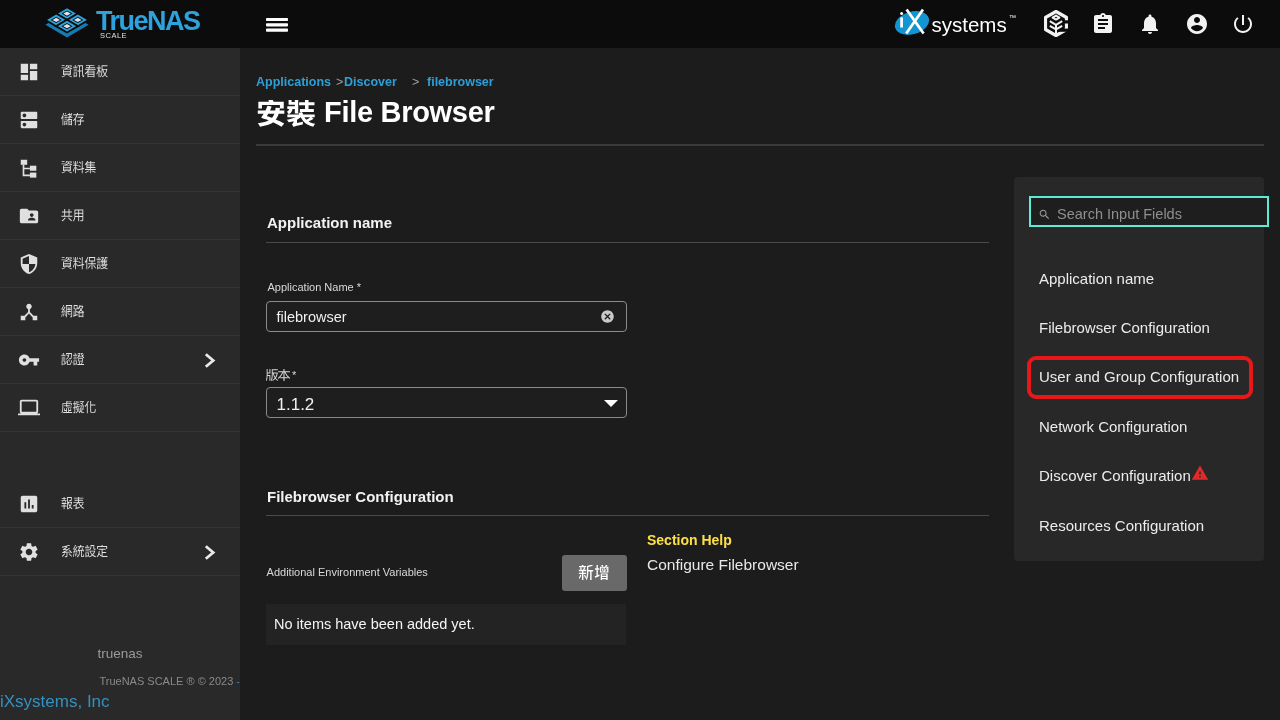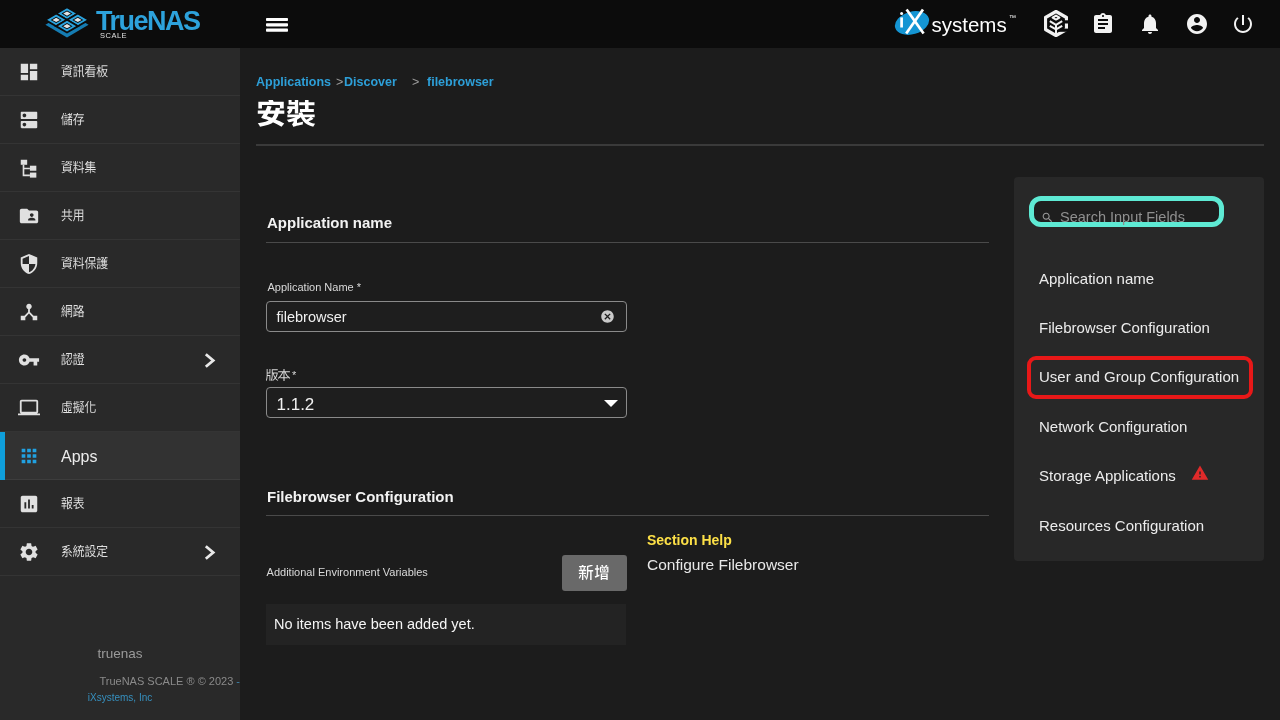--- a/index.html
+++ b/index.html
@@ -174,27 +174,20 @@
           <path d="M20 18c1.1 0 1.99-.9 1.99-2L22 5c0-1.1-.9-2-2-2H4c-1.1 0-2 .9-2 2v11c0 1.1.9 2 2 2H0v2h24v-2h-4zM4 5h16v11H4V5z"></path>
         </svg></div>
 <div class="txt">
         <svg width="35.28" height="14" viewBox="0 0 35.28 14" style="display:block;" fill="#e0e0e0">
           <path transform="translate(-0.14 11.2) scale(0.0120 -0.0140)" d="M487 764L876 764L876 705L487 705ZM174 640L884 640L884 579L174 579ZM192 15L938 15L938 -50L192 -50ZM454 840L529 840L529 609L454 609ZM438 299L504 299L504 -12L438 -12ZM615 299L681 299L681 -14L615 -14ZM255 485L779 531L783 477L260 430ZM132 640L204 640L204 401Q204 348 200 287Q196 225 186 161Q175 97 155 36Q135 -25 103 -76Q97 -69 86 -61Q75 -53 63 -46Q52 -38 43 -34Q74 14 92 70Q110 125 118 183Q127 242 130 297Q132 353 132 401ZM861 640L873 640L886 643L937 629Q926 589 911 547Q896 504 881 475L818 493Q830 520 842 558Q854 595 861 629ZM271 284L331 284L331 152L468 152L468 94L271 94ZM795 284L855 284L855 94L654 94L654 152L795 152ZM451 589L522 589L522 436Q522 414 530 405Q537 396 564 396Q573 396 596 396Q619 396 648 396Q677 396 706 396Q735 396 759 396Q782 396 792 396Q807 396 827 397Q846 398 865 399Q883 401 894 403Q896 387 897 372Q899 356 901 344Q887 341 858 340Q828 338 798 338Q787 338 762 338Q737 338 705 338Q674 338 643 338Q612 338 589 338Q566 338 559 338Q516 338 493 348Q469 358 460 380Q451 401 451 437Z"></path>
           <path transform="translate(11.62 11.2) scale(0.0120 -0.0140)" d="M320 839L385 839L385 625Q385 602 389 595Q394 587 409 587Q416 587 431 587Q447 587 466 587Q485 587 501 587Q517 587 523 587Q535 587 553 588Q570 589 582 591Q583 579 585 561Q586 544 588 533Q578 531 560 529Q543 528 525 528Q517 528 500 528Q483 528 464 528Q445 528 428 528Q412 528 407 528Q373 528 354 538Q335 547 327 569Q320 590 320 626ZM28 331Q80 348 152 375Q223 401 297 430L311 361Q243 334 175 307Q107 281 49 259ZM42 638L294 638L294 568L42 568ZM151 840L218 840L218 5Q218 -24 211 -40Q203 -57 186 -65Q168 -74 140 -77Q111 -80 67 -79Q65 -66 59 -46Q53 -27 46 -12Q77 -13 101 -13Q126 -13 134 -12Q151 -12 151 5ZM356 518L416 506Q404 439 382 375Q360 310 331 266Q323 273 307 284Q291 294 280 299Q308 341 327 399Q346 457 356 518ZM626 338L686 334Q681 196 658 94Q634 -9 573 -82Q568 -77 559 -70Q549 -63 540 -56Q530 -49 523 -46Q582 18 603 115Q623 212 626 338ZM367 429L581 429L581 368L349 368ZM278 249L592 249L592 188L278 188ZM605 806L896 806L896 746L605 746ZM590 484L912 484L912 422L590 422ZM424 400L487 400L487 295Q487 255 481 208Q475 161 456 111Q438 60 401 12Q363 -37 301 -81Q294 -70 281 -57Q268 -45 257 -37Q315 0 349 44Q383 88 399 133Q416 178 420 220Q424 262 424 296ZM419 119L460 162Q489 137 522 106Q555 75 572 54L531 4Q514 27 482 60Q449 93 419 119ZM872 806L887 806L899 810L944 781Q923 744 895 707Q868 669 838 635Q808 601 780 576Q773 586 760 599Q747 611 737 618Q763 641 789 671Q814 701 836 734Q859 766 872 793ZM632 646L676 688Q711 668 750 641Q789 615 824 588Q859 562 881 540L835 492Q815 515 780 542Q746 569 707 597Q668 624 632 646ZM895 484L904 484L913 486L951 475Q942 430 931 383Q920 335 909 301L862 316Q871 347 879 391Q888 435 895 474ZM740 459L800 459L800 -29L740 0ZM772 258L937 258L937 196L772 196ZM666 176Q684 101 714 62Q745 23 784 10Q823 -3 866 -3Q874 -3 895 -3Q915 -3 937 -3Q959 -3 970 -3Q964 -14 958 -33Q952 -52 949 -65L924 -65L862 -65Q805 -65 758 -48Q712 -31 677 18Q641 66 618 158ZM352 744L560 744L560 686L352 686Z"></path>
           <path transform="translate(23.38 11.2) scale(0.0120 -0.0140)" d="M488 824L561 824L561 89Q561 62 566 48Q570 33 584 28Q598 23 624 23Q634 23 658 23Q682 23 712 23Q742 23 768 23Q794 23 806 23Q835 23 849 41Q863 59 870 106Q876 153 879 238Q894 228 914 219Q933 209 948 206Q943 112 931 57Q919 2 891 -22Q864 -46 809 -46Q802 -46 783 -46Q764 -46 739 -46Q714 -46 689 -46Q663 -46 644 -46Q625 -46 619 -46Q569 -46 540 -34Q512 -22 500 7Q488 37 488 91ZM311 836L381 813Q344 728 295 646Q245 563 188 491Q131 419 71 363Q68 372 60 387Q52 401 44 415Q36 430 29 438Q84 486 137 550Q189 613 234 687Q279 760 311 836ZM207 592L278 662L280 661L280 -80L207 -80ZM531 550L919 550L919 478L531 478Z"></path>
         </svg>
       </div>
 </div>
-<div class="mi" style="top:384px;background:rgba(255,255,255,.045);">
-<div class="abs" style="left:0;top:0;width:5px;height:48px;background:#0f9fdb"></div>
-<div class="ic abs"><svg width="22" height="22" viewBox="0 0 24 24" fill="#21a1e1">
-          <path d="M4 8h4V4H4v4zm6 12h4v-4h-4v4zm-6 0h4v-4H4v4zm0-6h4v-4H4v4zm6 0h4v-4h-4v4zm6-10v4h4V4h-4zm-6 4h4V4h-4v4zm6 6h4v-4h-4v4zm0 6h4v-4h-4v4z"></path>
-        </svg></div>
-<div class="txt" style="top:15.5px;font-size:16px;color:#ececec">Apps</div>
-</div>
 <div class="mi" style="top:432px;">
 <div class="ic abs"><svg width="22" height="22" viewBox="0 0 24 24" fill="#e0e0e0">
           <path d="M19 3H5c-1.1 0-2 .9-2 2v14c0 1.1.9 2 2 2h14c1.1 0 2-.9 2-2V5c0-1.1-.9-2-2-2zM9 17H7v-7h2v7zm4 0h-2V7h2v10zm4 0h-2v-4h2v4z"></path>
         </svg></div>
 <div class="txt">
         <svg width="23.52" height="14" viewBox="0 0 23.52 14" style="display:block;" fill="#e0e0e0">
           <path transform="translate(-0.14 11.2) scale(0.0120 -0.0140)" d="M556 454L884 454L884 392L556 392ZM520 794L876 794L876 726L590 726L590 -78L520 -78ZM840 794L910 794L910 601Q910 573 903 557Q895 541 872 532Q849 524 810 522Q772 521 713 521Q711 536 705 554Q698 573 690 587Q722 586 748 585Q775 585 794 585Q813 585 820 586Q833 587 837 590Q840 593 840 601ZM654 419Q681 326 726 241Q772 156 834 90Q896 24 971 -12Q958 -23 943 -41Q928 -59 919 -74Q842 -30 780 42Q717 115 671 207Q624 300 595 404ZM861 454L874 454L887 457L934 440Q914 332 872 233Q831 134 769 53Q706 -27 623 -82Q614 -69 600 -55Q585 -40 572 -31Q651 18 710 93Q769 167 807 257Q845 346 861 437ZM77 737L457 737L457 673L77 673ZM47 190L484 190L484 125L47 125ZM47 572L482 572L482 507L47 507ZM69 365L464 365L464 300L69 300ZM235 839L305 839L305 549L235 549ZM235 339L305 339L305 -76L235 -76ZM366 507L431 489Q410 447 386 404Q363 361 341 329L285 346Q300 368 315 396Q330 424 344 454Q357 483 366 507ZM115 486L170 503Q188 475 202 441Q217 406 222 382L163 362Q158 387 144 422Q131 458 115 486Z"></path>
           <path transform="translate(11.62 11.2) scale(0.0120 -0.0140)" d="M105 751L902 751L902 686L105 686ZM156 601L858 601L858 539L156 539ZM65 450L934 450L934 385L65 385ZM460 840L536 840L536 397L460 397ZM444 433L508 403Q471 358 422 317Q372 276 316 239Q260 202 201 172Q142 143 86 122Q81 131 72 142Q63 154 54 165Q44 176 36 183Q91 201 149 227Q208 254 263 287Q317 320 364 358Q411 395 444 433ZM555 416Q588 320 646 241Q704 162 784 105Q865 48 967 19Q958 11 949 -1Q940 -12 931 -24Q923 -36 917 -47Q811 -11 729 52Q646 114 586 202Q526 290 487 398ZM846 346L908 302Q858 260 798 218Q738 175 687 146L638 185Q672 206 710 234Q748 262 784 291Q820 320 846 346ZM252 -79L246 -15L281 15L579 104Q580 88 584 69Q588 50 591 38Q487 4 423 -16Q360 -37 326 -48Q291 -60 276 -66Q261 -73 252 -79ZM252 -79Q250 -70 244 -57Q239 -44 232 -31Q226 -19 219 -11Q232 -4 245 11Q258 25 258 55L258 270L335 270L335 -9Q335 -9 327 -14Q319 -18 306 -26Q294 -34 281 -44Q269 -53 261 -62Q252 -71 252 -79Z"></path>
         </svg>
       </div>
@@ -210,36 +203,37 @@
           <path transform="translate(23.38 11.2) scale(0.0120 -0.0140)" d="M89 538L386 538L386 478L89 478ZM89 406L387 406L387 347L89 347ZM47 670L428 670L428 608L47 608ZM122 273L386 273L386 -19L122 -19L122 44L319 44L319 210L122 210ZM89 273L155 273L155 -67L89 -67ZM156 814L215 844Q236 814 258 778Q280 742 292 715L231 680Q219 707 198 746Q177 784 156 814ZM528 804L788 804L788 734L528 734ZM417 398L858 398L858 328L417 328ZM832 398L846 398L859 401L906 381Q877 285 829 210Q780 135 716 79Q652 22 576 -17Q501 -56 420 -80Q416 -71 409 -58Q402 -45 395 -33Q388 -21 380 -13Q456 6 526 41Q597 75 657 125Q718 175 762 240Q807 306 832 386ZM524 335Q561 249 624 180Q687 110 774 62Q860 13 966 -10Q958 -18 949 -30Q940 -42 932 -55Q924 -68 918 -78Q756 -36 640 65Q524 165 459 313ZM514 804L584 804L584 692Q584 647 572 598Q560 550 529 504Q498 459 438 423Q433 431 424 442Q415 452 406 463Q396 473 389 478Q443 509 470 546Q497 582 505 620Q514 659 514 694ZM750 804L821 804L821 572Q821 550 823 542Q826 534 835 534Q841 534 854 534Q866 534 879 534Q891 534 896 534Q905 534 918 535Q930 537 940 539Q941 525 942 506Q943 487 946 474Q937 471 924 470Q910 469 896 469Q890 469 877 469Q863 469 850 469Q836 469 830 469Q797 469 780 479Q763 489 757 512Q750 535 750 573Z"></path>
           <path transform="translate(35.14 11.2) scale(0.0120 -0.0140)" d="M211 532L795 532L795 459L211 459ZM499 295L836 295L836 225L499 225ZM460 498L538 498L538 -9L460 2ZM224 378L300 370Q280 219 231 105Q182 -9 97 -83Q92 -76 81 -66Q70 -57 58 -47Q46 -38 36 -33Q120 32 164 137Q208 242 224 378ZM272 250Q298 174 340 126Q382 79 437 54Q492 29 559 20Q625 11 702 11Q713 11 738 11Q763 11 794 11Q826 11 859 11Q892 11 919 12Q946 12 960 12Q955 3 949 -11Q943 -24 938 -39Q934 -53 932 -64L882 -64L698 -64Q609 -64 533 -52Q458 -41 397 -10Q337 21 290 78Q243 136 211 227ZM82 727L918 727L918 509L841 509L841 656L156 656L156 509L82 509ZM426 826L500 847Q517 818 535 784Q552 749 559 724L482 700Q475 724 459 760Q443 796 426 826Z"></path>
         </svg>
       </div>
 <div class="chev abs"><svg width="12" height="15" viewBox="0 0 12 15">
           <path d="M1.8 1.2 9.2 7.5 1.8 13.8" stroke="#e8e8e8" stroke-width="2.8" fill="none"></path>
         </svg></div>
 </div>
 <div class="abs" style="left:0;top:646px;width:240px;text-align:center;font-size:13.5px;color:#9a9a9a;top:598px">truenas</div>
 <div class="abs" style="left:0;top:627px;width:240px;text-align:right;font-size:11px;color:#8a8a8a">TrueNAS SCALE ® © 2023 <span style="color:#3e86ad">-</span></div>
-<div class="abs" style="left:0;top:644px;width:240px;text-align:center;font-size:10px;color:#3690bf">iXsystems, Inc</div>
+<div class="abs" style="left:0;top:644px;width:240px;font-size:17px;color:#3690bf">iXsystems, Inc</div>
 </div>
 <div id="main">
 <div class="abs" style="left:0;top:27px;width:1040px;height:16px">
 <span class="crumb" style="left:16px">Applications</span>
 <span class="sep" style="left:96px">&gt;</span>
 <span class="crumb" style="left:104px">Discover</span>
 <span class="sep" style="left:172px">&gt;</span>
 <span class="crumb" style="left:187px">filebrowser</span>
 </div>
 <div class="abs" style="left:16px;top:52px">
       <svg width="60.0" height="30" viewBox="0 0 60.0 30" style="display:block;" fill="#ffffff">
         <path transform="translate(0.0 24.0) scale(0.0300 -0.0300)" d="M78 742L925 742L925 517L797 517L797 630L199 630L199 517L78 517ZM653 542L801 533Q778 375 730 266Q682 156 602 85Q523 13 408 -28Q292 -70 133 -92Q128 -76 115 -53Q102 -31 87 -9Q72 14 60 29Q210 43 318 74Q425 106 495 164Q565 222 603 314Q641 407 653 542ZM59 451L944 451L944 338L59 338ZM399 829L535 860Q551 827 569 786Q587 746 596 718L453 682Q446 711 430 752Q415 794 399 829ZM173 211L251 300Q334 275 429 242Q523 209 618 170Q713 131 797 92Q880 52 940 15L851 -91Q797 -54 717 -13Q637 28 544 69Q451 111 355 148Q260 184 173 211ZM173 211Q200 250 230 297Q259 345 287 397Q316 450 340 503Q364 556 382 606L521 580Q503 530 479 478Q454 426 427 376Q400 325 374 281Q348 236 325 201Z"></path>
         <path transform="translate(30.0 24.0) scale(0.0300 -0.0300)" d="M425 289L518 250Q481 215 433 184Q385 153 329 129Q274 104 213 86Q152 68 90 56Q80 76 61 101Q43 126 26 141Q85 151 143 165Q201 179 254 198Q307 217 351 240Q395 263 425 289ZM578 288Q608 212 662 156Q716 99 794 62Q872 24 975 7Q958 -10 938 -39Q918 -68 908 -90Q795 -66 713 -19Q630 28 573 99Q515 171 477 267ZM831 238L916 175Q870 142 816 113Q762 83 716 63L644 122Q674 136 708 156Q743 175 775 197Q807 219 831 238ZM45 318L956 318L956 227L45 227ZM437 726L949 726L949 625L437 625ZM463 502L928 502L928 401L463 401ZM294 850L407 850L407 352L294 352ZM633 850L752 850L752 441L633 441ZM44 595L351 595L351 504L44 504ZM118 565L227 565Q223 510 211 466Q199 421 170 387Q141 353 86 329Q78 348 60 371Q43 394 26 407Q64 423 82 446Q101 468 108 498Q115 528 118 565ZM86 837L187 837L187 736L339 736L339 641L86 641ZM243 -97L237 -13L282 20L567 74Q564 54 562 26Q559 -2 559 -20Q463 -40 405 -53Q346 -66 314 -73Q282 -81 267 -86Q251 -92 243 -97ZM243 -97Q240 -85 232 -67Q224 -50 216 -34Q207 -17 199 -8Q215 2 233 23Q251 45 251 83L251 183L367 183L367 14Q367 14 354 6Q342 -1 323 -14Q305 -26 287 -41Q268 -55 256 -70Q243 -85 243 -97ZM416 367L533 400Q549 374 563 341Q578 309 583 285L459 248Q455 272 442 306Q430 340 416 367Z"></path>
       </svg>
     </div>
+<div class="abs" style="left:84px;top:48px;font-size:29px;font-weight:700;color:#fff;letter-spacing:-0.3px">File Browser</div>
 <div class="abs" style="left:16px;top:96px;width:1008px;height:1.5px;background:#3a3a3a"></div>
 <div class="abs" style="left:27px;top:166px;font-size:15px;font-weight:700;color:#f2f2f2">Application name</div>
 <div class="abs" style="left:25.5px;top:193.5px;width:723px;height:1.3px;background:#4a4a4a"></div>
 <div class="abs" style="left:27.5px;top:233px;font-size:11px;color:#d9d9d9">Application Name *</div>
 <div class="abs" style="left:25.5px;top:253px;width:361px;height:31px;background:#1e1e1e;border:1px solid #8a8a8a;border-radius:4px">
 <div class="abs" style="left:10px;top:7px;font-size:14.5px;color:#f0f0f0">filebrowser</div>
 <div class="abs" style="right:11px;top:7px"><svg width="15" height="15" viewBox="0 0 24 24" fill="#c9c9c9">
           <path d="M12 2C6.47 2 2 6.47 2 12s4.47 10 10 10 10-4.47 10-10S17.53 2 12 2zm5 13.59L15.59 17 12 13.41 8.41 17 7 15.59 10.59 12 7 8.41 8.41 7 12 10.59 15.59 7 17 8.41 13.41 12 17 15.59z"></path>
         </svg></div>
     </div>
@@ -267,28 +261,28 @@
           <path transform="translate(0.17 13.6) scale(0.0156 -0.0170)" d="M598 510L963 510L963 422L598 422ZM58 742L503 742L503 664L58 664ZM47 345L505 345L505 264L47 264ZM42 516L519 516L519 437L42 437ZM768 472L860 472L860 -79L768 -79ZM117 643L194 661Q207 632 217 597Q228 562 232 537L152 515Q149 541 139 577Q130 613 117 643ZM366 663L453 645Q437 603 420 560Q403 517 388 487L311 504Q321 526 331 554Q341 582 351 611Q360 640 366 663ZM871 830L945 760Q896 741 836 726Q775 710 713 698Q650 686 590 677Q587 692 579 713Q570 734 561 748Q618 758 675 771Q732 784 784 799Q835 815 871 830ZM206 828L300 852Q317 821 334 783Q350 746 358 719L260 691Q253 719 237 757Q222 796 206 828ZM561 748L650 748L650 397Q650 342 646 279Q643 216 632 152Q621 88 601 28Q581 -32 547 -80Q540 -71 526 -60Q513 -49 498 -39Q484 -29 474 -24Q514 35 533 108Q552 181 556 256Q561 331 561 397ZM369 195L432 229Q457 193 480 150Q503 108 515 77L450 38Q438 69 415 114Q391 159 369 195ZM129 220L203 199Q185 145 157 90Q128 34 100 -5Q89 5 70 19Q50 32 36 39Q64 75 88 124Q113 172 129 220ZM242 473L334 473L334 -79L242 -79Z"></path>
           <path transform="translate(16.15 13.6) scale(0.0156 -0.0170)" d="M50 602L334 602L334 515L50 515ZM150 832L238 832L238 161L150 161ZM36 139Q92 156 171 185Q250 213 331 243L349 159Q276 129 202 99Q128 70 66 45ZM436 811L515 844Q537 818 557 786Q578 755 588 731L505 691Q495 716 476 750Q456 783 436 811ZM770 847L869 815Q842 776 814 735Q786 695 762 667L689 696Q703 717 718 743Q734 770 748 797Q762 824 770 847ZM606 668L677 668L677 393L606 393ZM479 166L832 166L832 98L479 98ZM478 36L831 36L831 -34L478 -34ZM421 307L870 307L870 -82L781 -82L781 236L508 236L508 -82L421 -82ZM448 635L448 425L835 425L835 635ZM371 699L915 699L915 361L371 361ZM469 593L520 611Q542 579 561 540Q580 501 586 472L532 450Q525 479 507 519Q490 559 469 593ZM762 611L822 589Q802 552 779 514Q757 476 738 449L691 468Q703 488 717 513Q730 538 742 564Q754 590 762 611Z"></path>
         </svg>
       </div>
     </div>
 <div class="abs" style="left:26px;top:556px;width:360px;height:41px;background:#232323">
       <div class="abs" style="left:8px;top:12px;font-size:14.5px;color:#f5f5f5">No items have been added yet.</div>
     </div>
 </div>
 <div id="panel">
-<div class="abs" style="left:15px;top:19px;width:195px;height:31px;border:5px solid #5eead4;background:#1e1e1e;border-radius:12px">
+<div class="abs" style="left:15px;top:19px;width:240px;height:31px;border:2px solid #5eead4;background:#1e1e1e;border-radius:0">
 <div class="abs" style="left:7px;top:8.5px"><svg width="13" height="13" viewBox="0 0 24 24" fill="#9a9a9a">
           <path d="M15.5 14h-.79l-.28-.27C15.41 12.59 16 11.11 16 9.5 16 5.91 13.09 3 9.5 3S3 5.91 3 9.5 5.91 16 9.5 16c1.61 0 3.09-.59 4.23-1.57l.27.28v.79l5 4.99L20.49 19l-4.99-5zm-6 0C7.01 14 5 11.99 5 9.5S7.01 5 9.5 5 14 7.01 14 9.5 11.99 14 9.5 14z"></path>
         </svg></div>
 <div class="abs" style="left:26px;top:7.5px;font-size:14.5px;color:#8f8f8f">Search Input Fields</div>
     </div>
 <div class="navitem" style="top:92.5px">Application name</div>
 <div class="navitem" style="top:141.9px">Filebrowser Configuration</div>
 <div class="navitem" style="top:191.3px">User and Group Configuration</div>
 <div class="navitem" style="top:240.7px">Network Configuration</div>
-<div class="navitem" style="top:290.1px">Storage Applications</div>
+<div class="navitem" style="top:290.1px">Discover Configuration</div>
 <div class="navitem" style="top:339.5px">Resources Configuration</div>
 <div class="abs" style="left:12.5px;top:178.7px;width:226px;height:43px;border:4px solid #e81818;border-radius:9px"></div>
 <div class="abs" style="left:177px;top:287px"><svg width="18" height="18" viewBox="0 0 24 24" fill="#e02a2a">
         <path d="M1 21h22L12 2 1 21zm12-3h-2v-2h2v2zm0-4h-2v-4h2v4z"></path>
       </svg></div>
 </div>
 </body></html>

